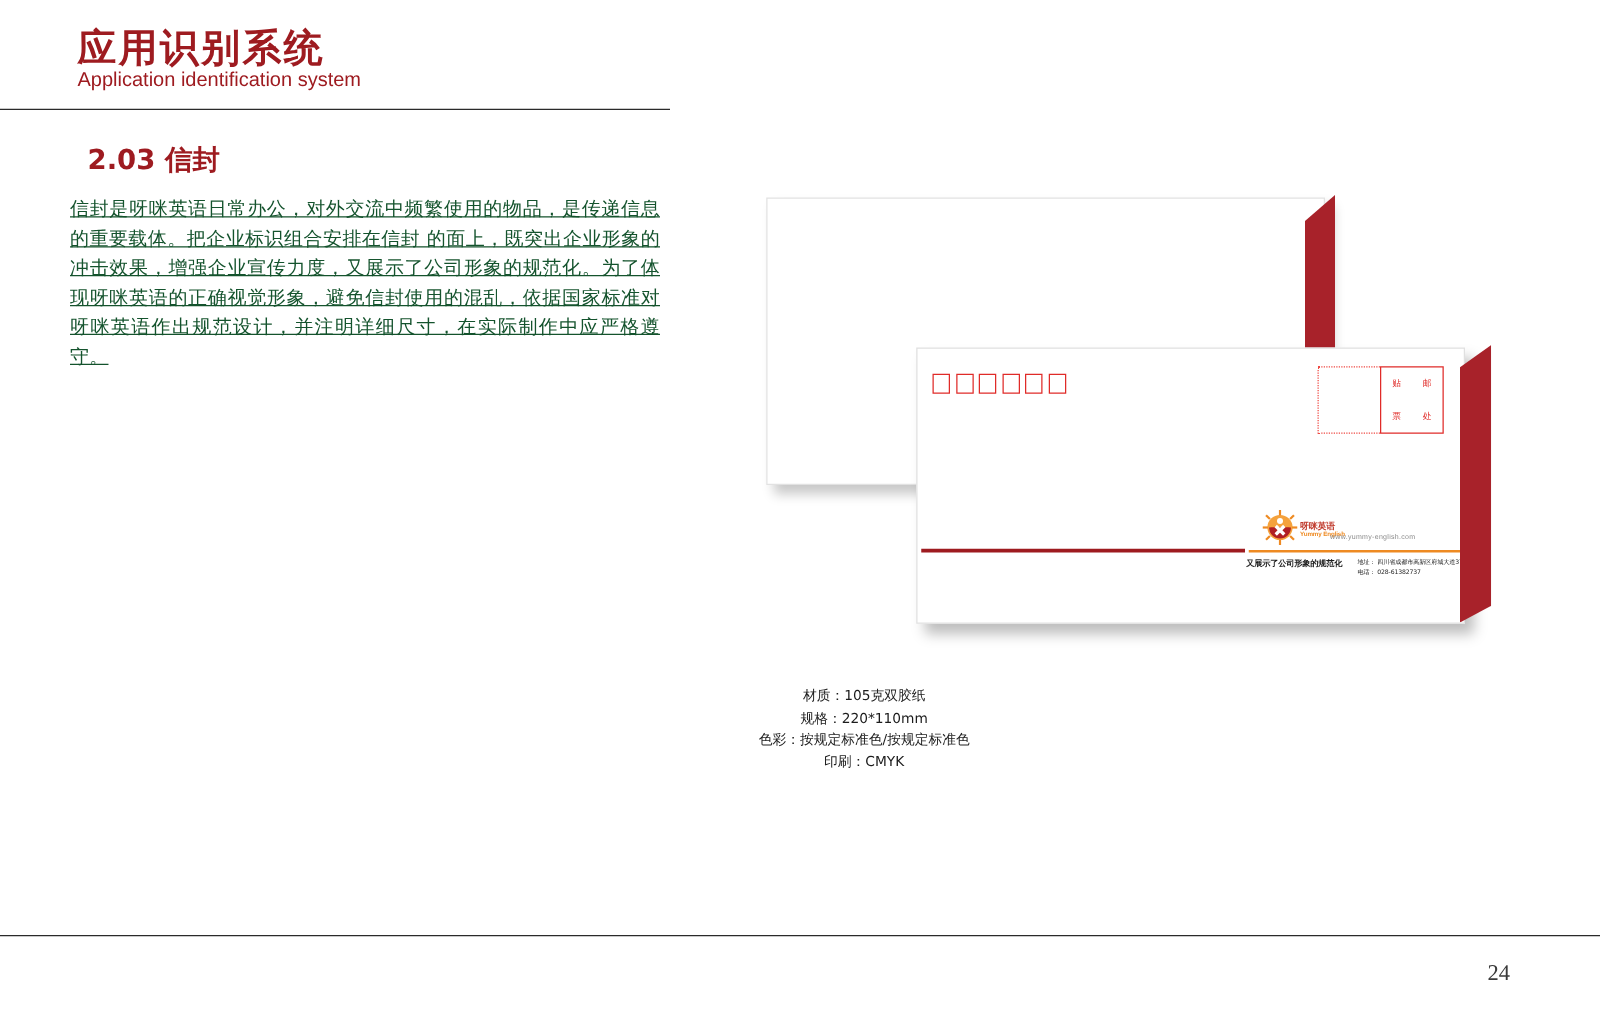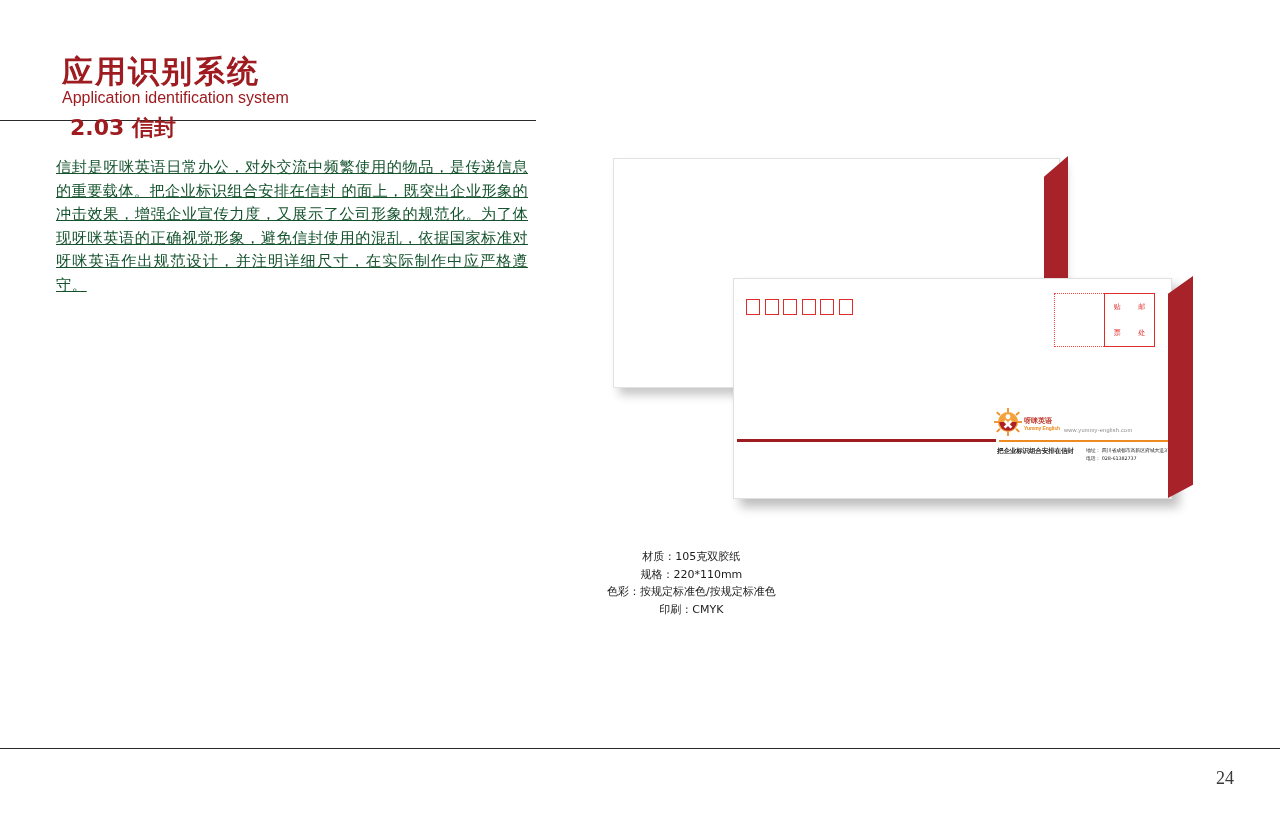--- a/index.html
+++ b/index.html
@@ -16,21 +16,20 @@
     color: #111;
   }
 
   
   .page-header {
     position: absolute;
     left: 0;
     top: 0;
     width: 536px;
     height: 90px;
-    margin-top: 33px;
   }
   .hdr-cn {
     position: absolute;
     left: 62px;
     top: 18px;
     font-size: 31px;
     font-weight: 700;
     letter-spacing: 2px;
     color: #9e1b20;
     font-family: "DejaVu Sans", "Liberation Sans", sans-serif;
@@ -195,21 +194,21 @@
     left: 265px;
     top: 161px;
     width: 169px;
     height: 1.6px;
     background: #ee8a22;
   }
 
   
   .env-logo {
     position: absolute;
-    left: 260px;
+    left: 276px;
     top: 128px;
     width: 74px;
     height: 30px;
     display: flex;
     align-items: center;
     gap: 2px;
   }
   .logo-mark {
     width: 28px;
     height: 28px;
@@ -295,21 +294,20 @@
     height: 0;
     border-top: 1.6px solid #2a2a2a;
   }
   .page-number {
     position: absolute;
     left: 1190px;
     top: 768px;
     font-size: 18px;
     color: #3a3a3a;
     font-family: "Liberation Serif", "DejaVu Serif", serif;
-    margin-left: 26px;
   }
 </style>
 </head>
 <body>
 
 <div class="page-header">
   <div class="hdr-cn">应用识别系统</div>
   <div class="hdr-en">Application identification system</div>
   <div class="hdr-rule"></div>
 </div>
@@ -370,21 +368,21 @@
           </g>
         </svg>
       </div>
       <div class="logo-wordmark">
         <span class="logo-cn">呀咪英语</span>
         <span class="logo-en">Yummy English</span>
       </div>
     </div>
 
     <div class="env-website">www.yummy-english.com</div>
-    <div class="env-company">把企业标识组合安排在信封</div>
+    <div class="env-company">又展示了公司形象的规范化</div>
     <div class="env-contact">
       <div>地址： 四川省成都市高新区府城大道377号603</div>
       <div>电话： 028-61382737</div>
     </div>
   </div>
 
   <div class="env-front-flap"></div>
 </div>
 
 <div class="spec-list">

